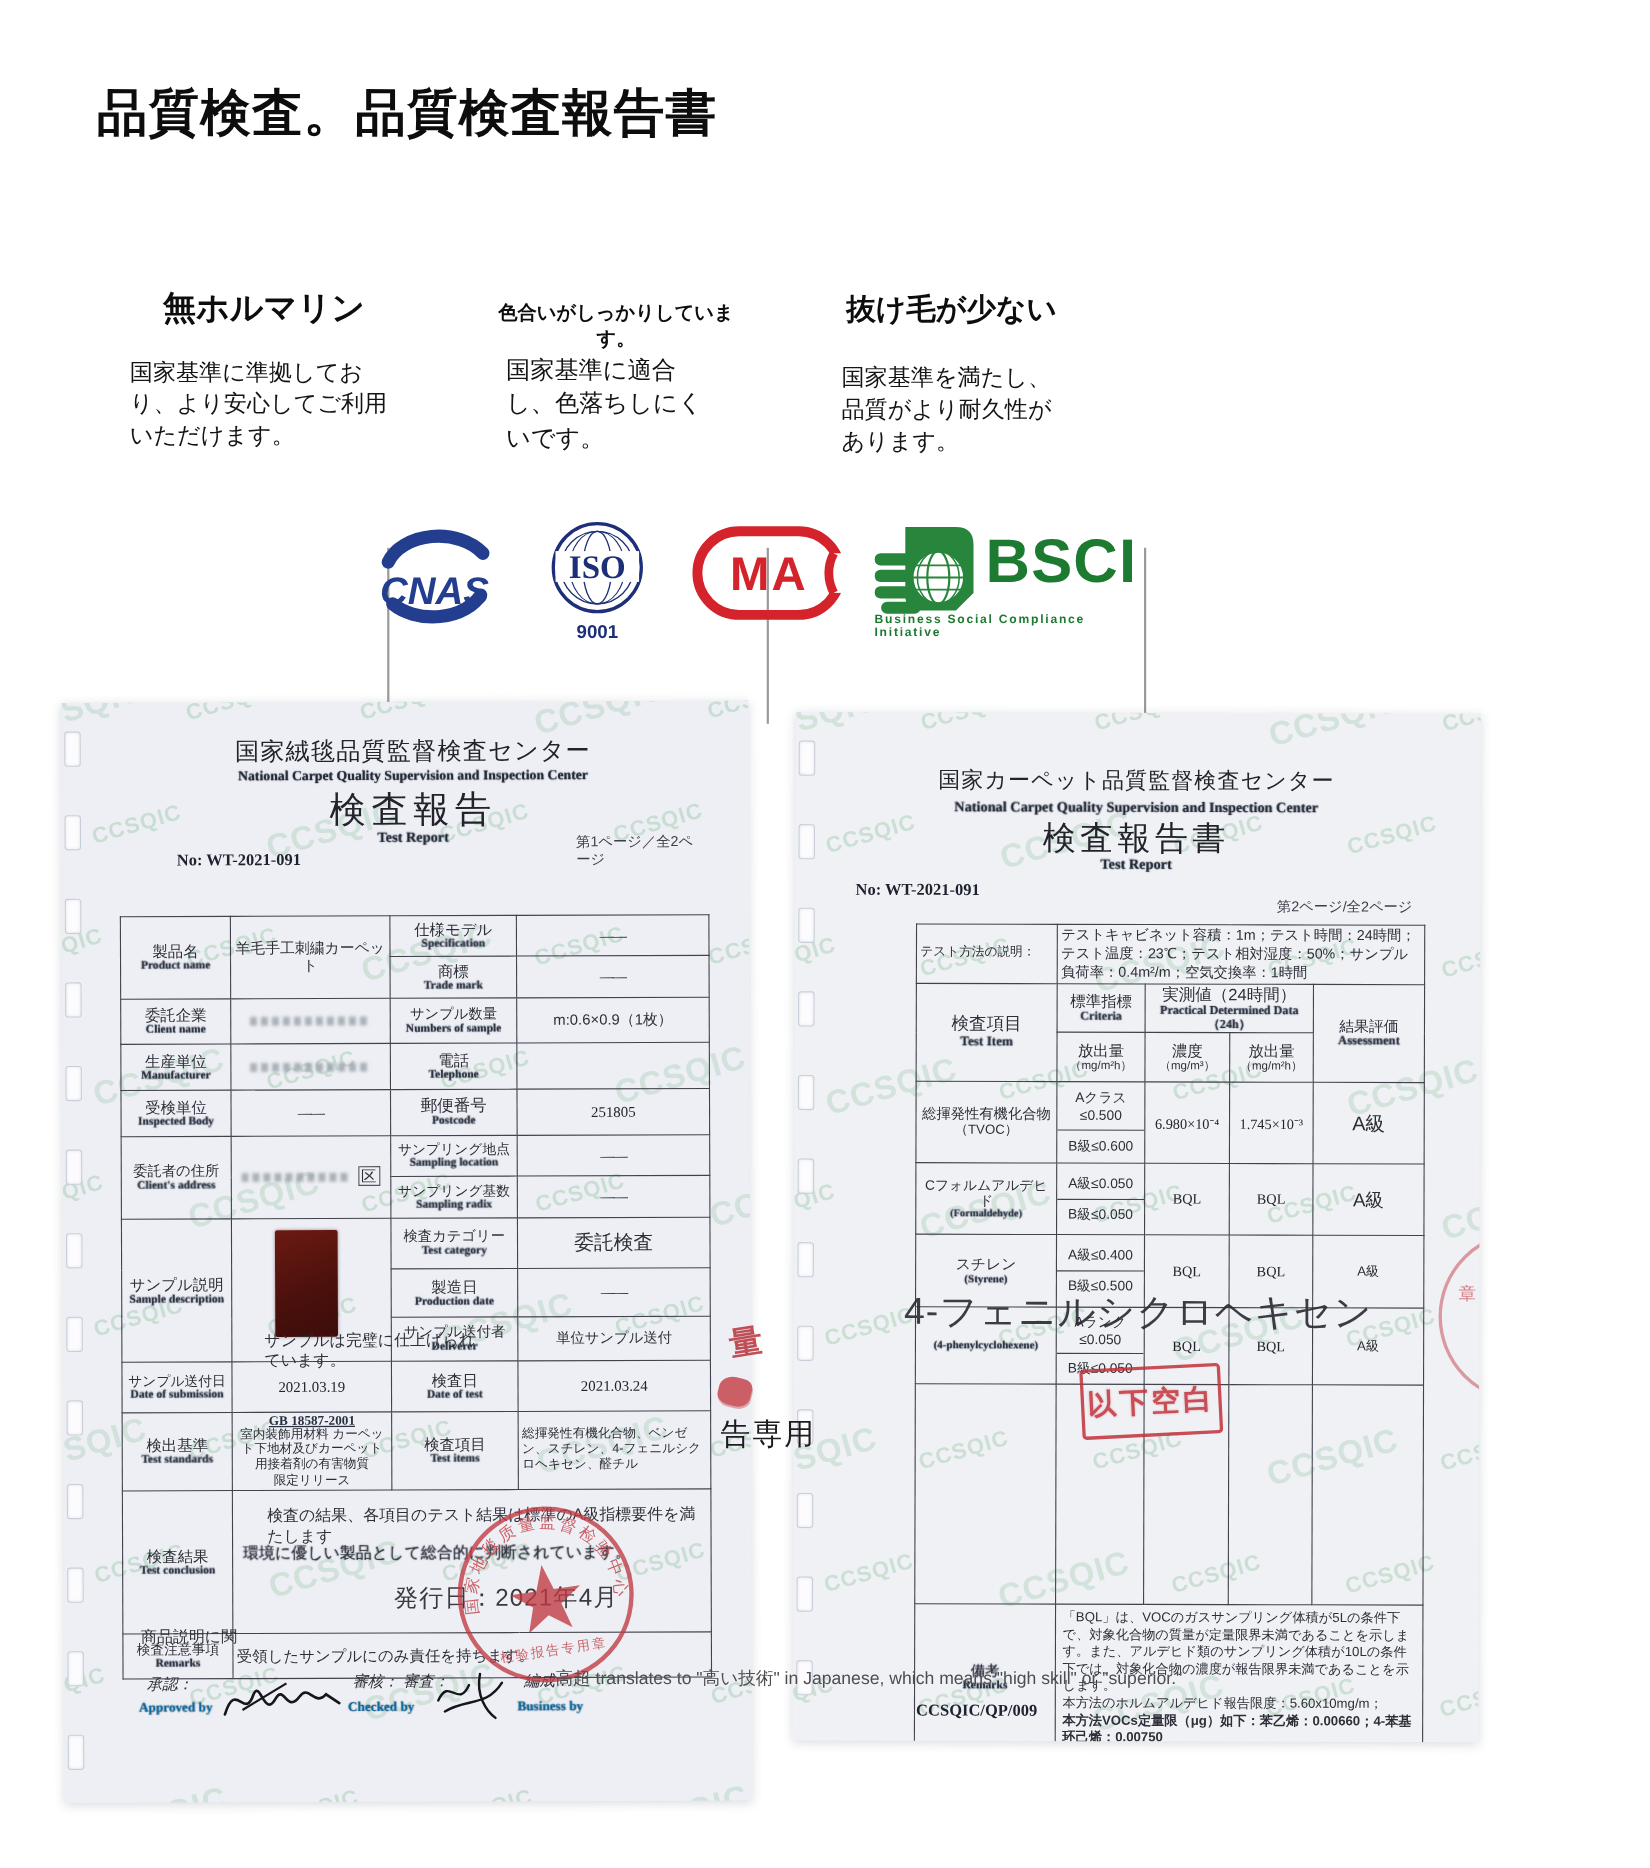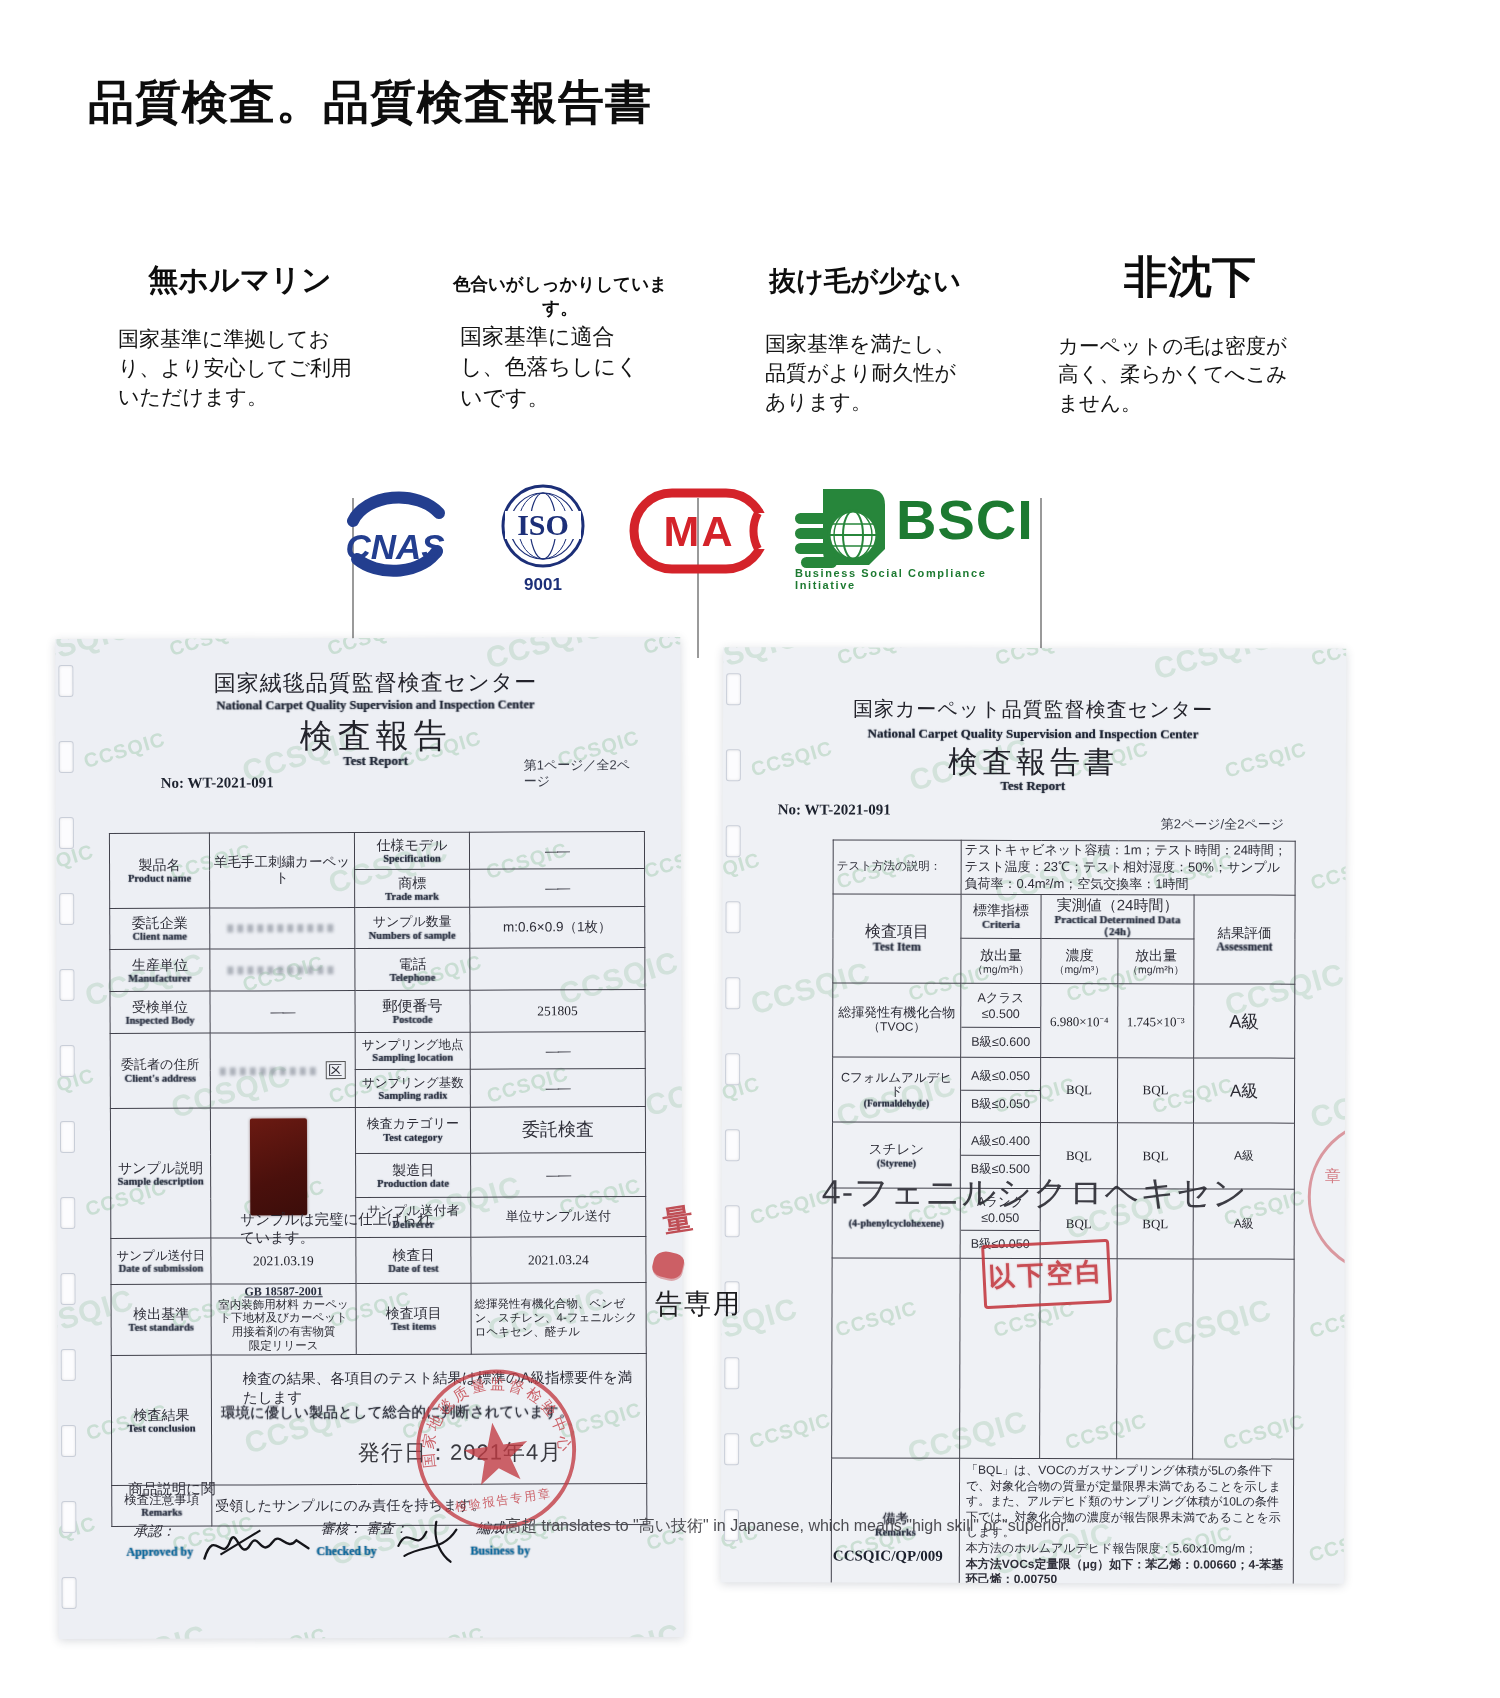--- a/index.html
+++ b/index.html
@@ -72,25 +72,23 @@
 
   <div class="abs feat-head" style="left:120px;top:20px;width:240px;font-size:30px;">無ホルマリン</div>
   <div class="abs feat-body" style="left:118px;top:85px;width:245px;">国家基準に準拠しており、より安心してご利用いただけます。</div>
 
   <div class="abs feat-body" style="left:460px;top:82px;width:190px;font-size:22px;">国家基準に適合し、色落ちしにくいです。</div>
   <div class="abs feat-head" style="left:440px;top:32px;width:240px;font-size:17.5px;">色合いがしっかりしています。</div>
 
   <div class="abs feat-head" style="left:755px;top:23px;width:220px;font-size:27px;">抜け毛が少ない</div>
   <div class="abs feat-body" style="left:765px;top:90px;width:195px;">国家基準を満たし、品質がより耐久性があります。</div>
 
-  <div class="abs feat-head" style="left:1060px;top:8px;width:260px;font-size:44px;">非沈下</div>
-  <div class="abs feat-body" style="left:1058px;top:92px;width:235px;font-size:20.5px;">カーペットの毛は密度が高く、柔らかくてへこみません。</div>
 </div>
 
-<div class="abs" style="left:0;top:475px;width:1444px;height:125px;">
+<div class="abs" style="left:0;top:465px;width:1444px;height:125px;">
 
   <svg class="abs" style="left:333px;top:10px;" width="124" height="102" viewBox="0 0 124 102">
     <path d="M20 36 A48 34 0 0 1 106 28" stroke="#233e8f" stroke-width="12" fill="none" stroke-linecap="round"></path>
     <path d="M104 66 A48 34 0 0 1 24 74" stroke="#233e8f" stroke-width="12" fill="none" stroke-linecap="round"></path>
     <text x="62" y="74" font-size="35" font-weight="bold" font-style="italic" fill="#233e8f" text-anchor="middle" font-family="Liberation Sans">CNAS</text>
   </svg>
 
   <svg class="abs" style="left:492px;top:5px;" width="102" height="115" viewBox="0 0 102 115">
     <circle cx="51" cy="46" r="40" fill="#ffffff" stroke="#1c2f78" stroke-width="3"></circle>
     <circle cx="51" cy="46" r="33" fill="none" stroke="#1c2f78" stroke-width="1.2"></circle>

